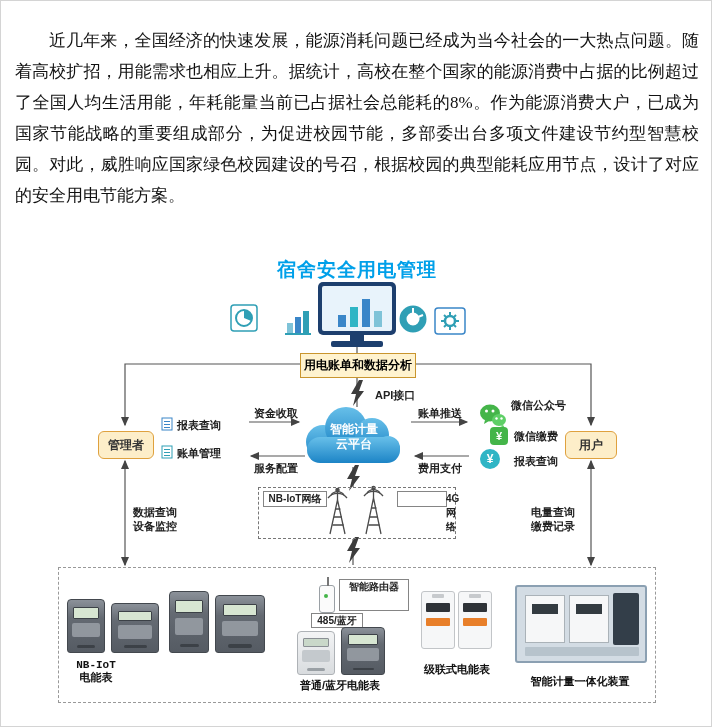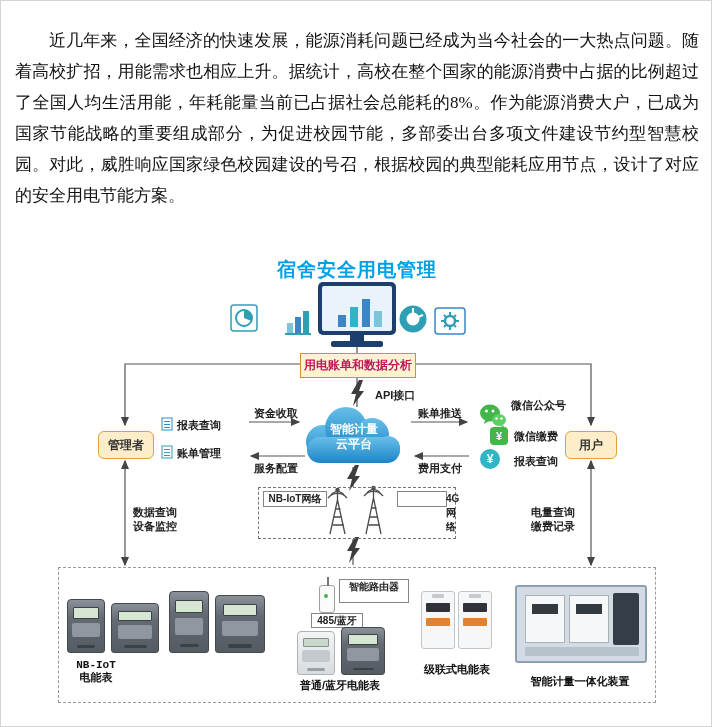--- a/index.html
+++ b/index.html
@@ -19,21 +19,21 @@
   .mon-neck{position:absolute;left:349px;top:334px;width:14px;height:6px;background:#1d3f6e;}
   .mon-base{position:absolute;left:330px;top:340px;width:52px;height:6px;background:#1d3f6e;border-radius:2px;}
   
   .lbl{position:absolute;font-size:11px;font-weight:600;color:#222;line-height:14px;}
   .lbl-c{text-align:center;}
   .tag{position:absolute;background:#fff;border:1px solid #858585;font-size:10px;font-weight:600;
        text-align:center;color:#222;line-height:14px;box-sizing:border-box;}
   .node{position:absolute;background:#fdeec9;border:1px solid #dfa13e;border-radius:6px;
         font-size:12px;font-weight:600;display:flex;align-items:center;justify-content:center;color:#333;}
   .abox{position:absolute;left:299px;top:352px;width:114px;height:23px;background:#fff3cf;border:1px solid #c9952e;
-        font-size:12px;font-weight:600;display:flex;align-items:center;justify-content:center;color:#be185d;}
+        font-size:12px;font-weight:600;display:flex;align-items:center;justify-content:center;color:#000000;}
   .cloud-text{position:absolute;left:300px;top:421px;width:106px;text-align:center;color:#fff;
               font-size:12px;font-weight:bold;line-height:15px;}
   .netbox{position:absolute;left:257px;top:486px;width:198px;height:52px;border:1px dashed #777;box-sizing:border-box;}
   .meterbox{position:absolute;left:57px;top:566px;width:598px;height:136px;border:1px dashed #999;box-sizing:border-box;}
   
   .yuan-circle{position:absolute;width:20px;height:20px;border-radius:50%;background:#2fb5c5;color:#fff;
                font-size:12px;font-weight:bold;display:flex;align-items:center;justify-content:center;}
   .wxpay-sq{position:absolute;width:18px;height:18px;border-radius:4px;background:#44b549;color:#fff;
             font-size:11px;font-weight:bold;display:flex;align-items:center;justify-content:center;}
   
@@ -260,21 +260,21 @@
   <div class="meter meter-dark" style="left:214px;top:594px;width:50px;height:58px;">
     <i class="lcd"></i>
       <i class="panel"></i>
       <i class="btns"></i>
   </div>
 
   <div class="router" style="left:318px;top:584px;width:16px;height:28px;">
     <span class="ant"></span>
     <span class="led"></span>
   </div>
-  <div class="tag" style="left:338px;top:578px;width:70px;height:24px;">智能路由器</div>
+  <div class="tag" style="left:338px;top:578px;width:70px;height:32px;">智能路由器</div>
   <div class="tag" style="left:310px;top:612px;width:52px;height:15px;">485/蓝牙</div>
   <div class="meter meter-light" style="left:296px;top:630px;width:38px;height:44px;">
     <i class="lcd"></i>
       <i class="panel"></i>
       <i class="btns"></i>
   </div>
   <div class="meter meter-dark" style="left:340px;top:626px;width:44px;height:48px;">
     <i class="lcd"></i>
       <i class="panel"></i>
       <i class="btns"></i>

